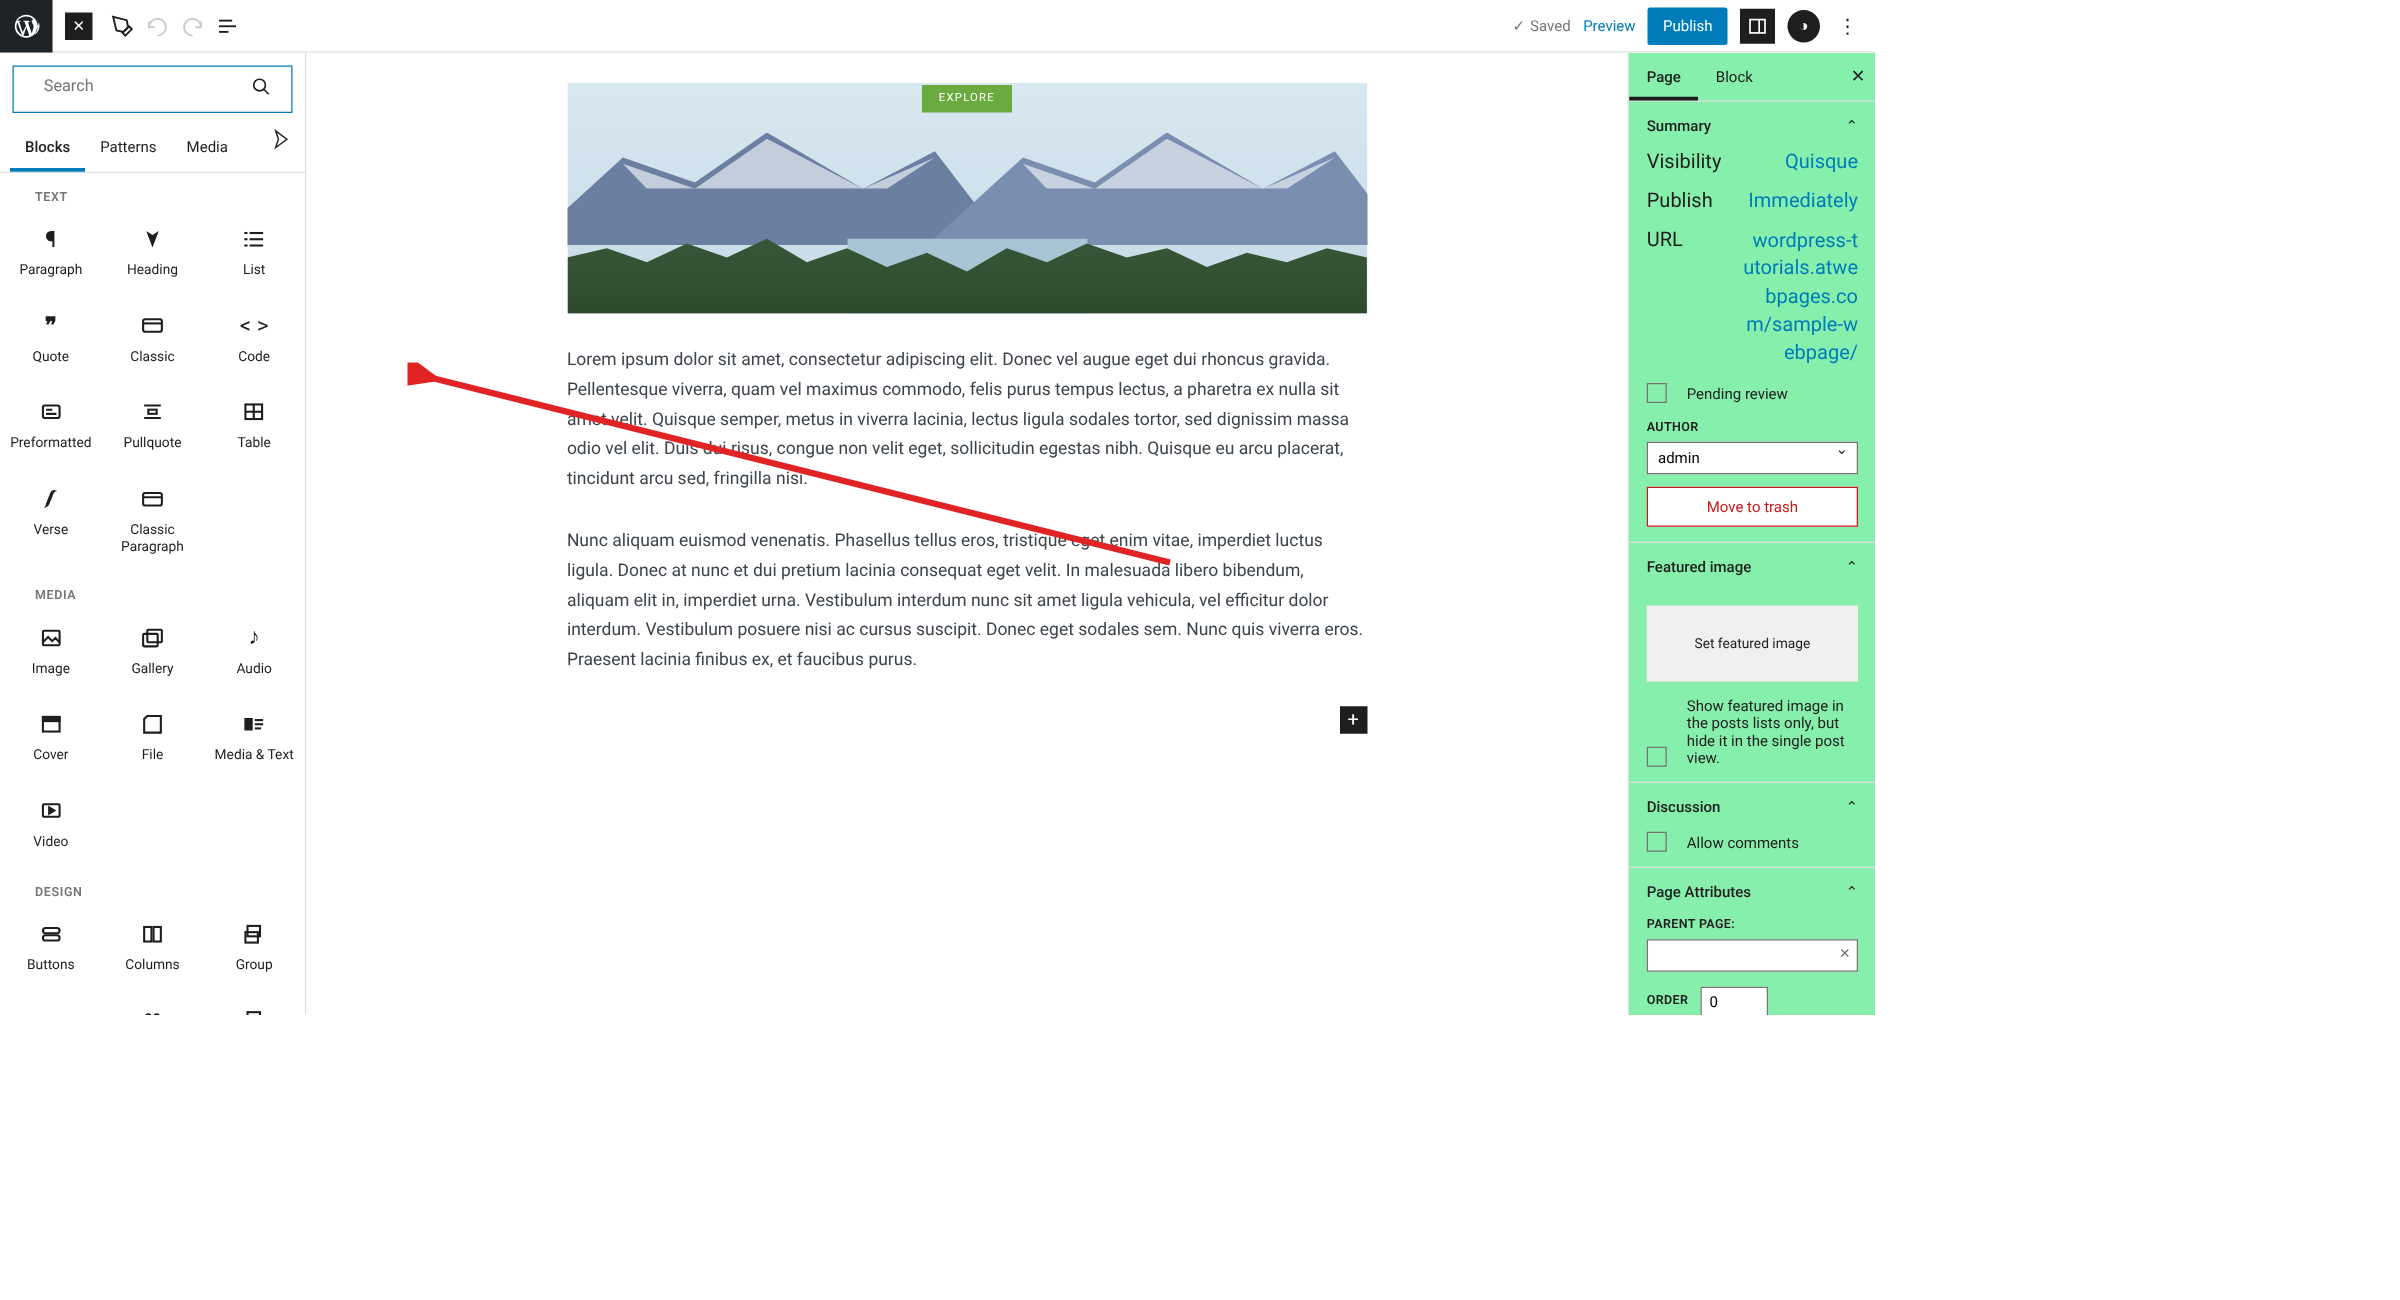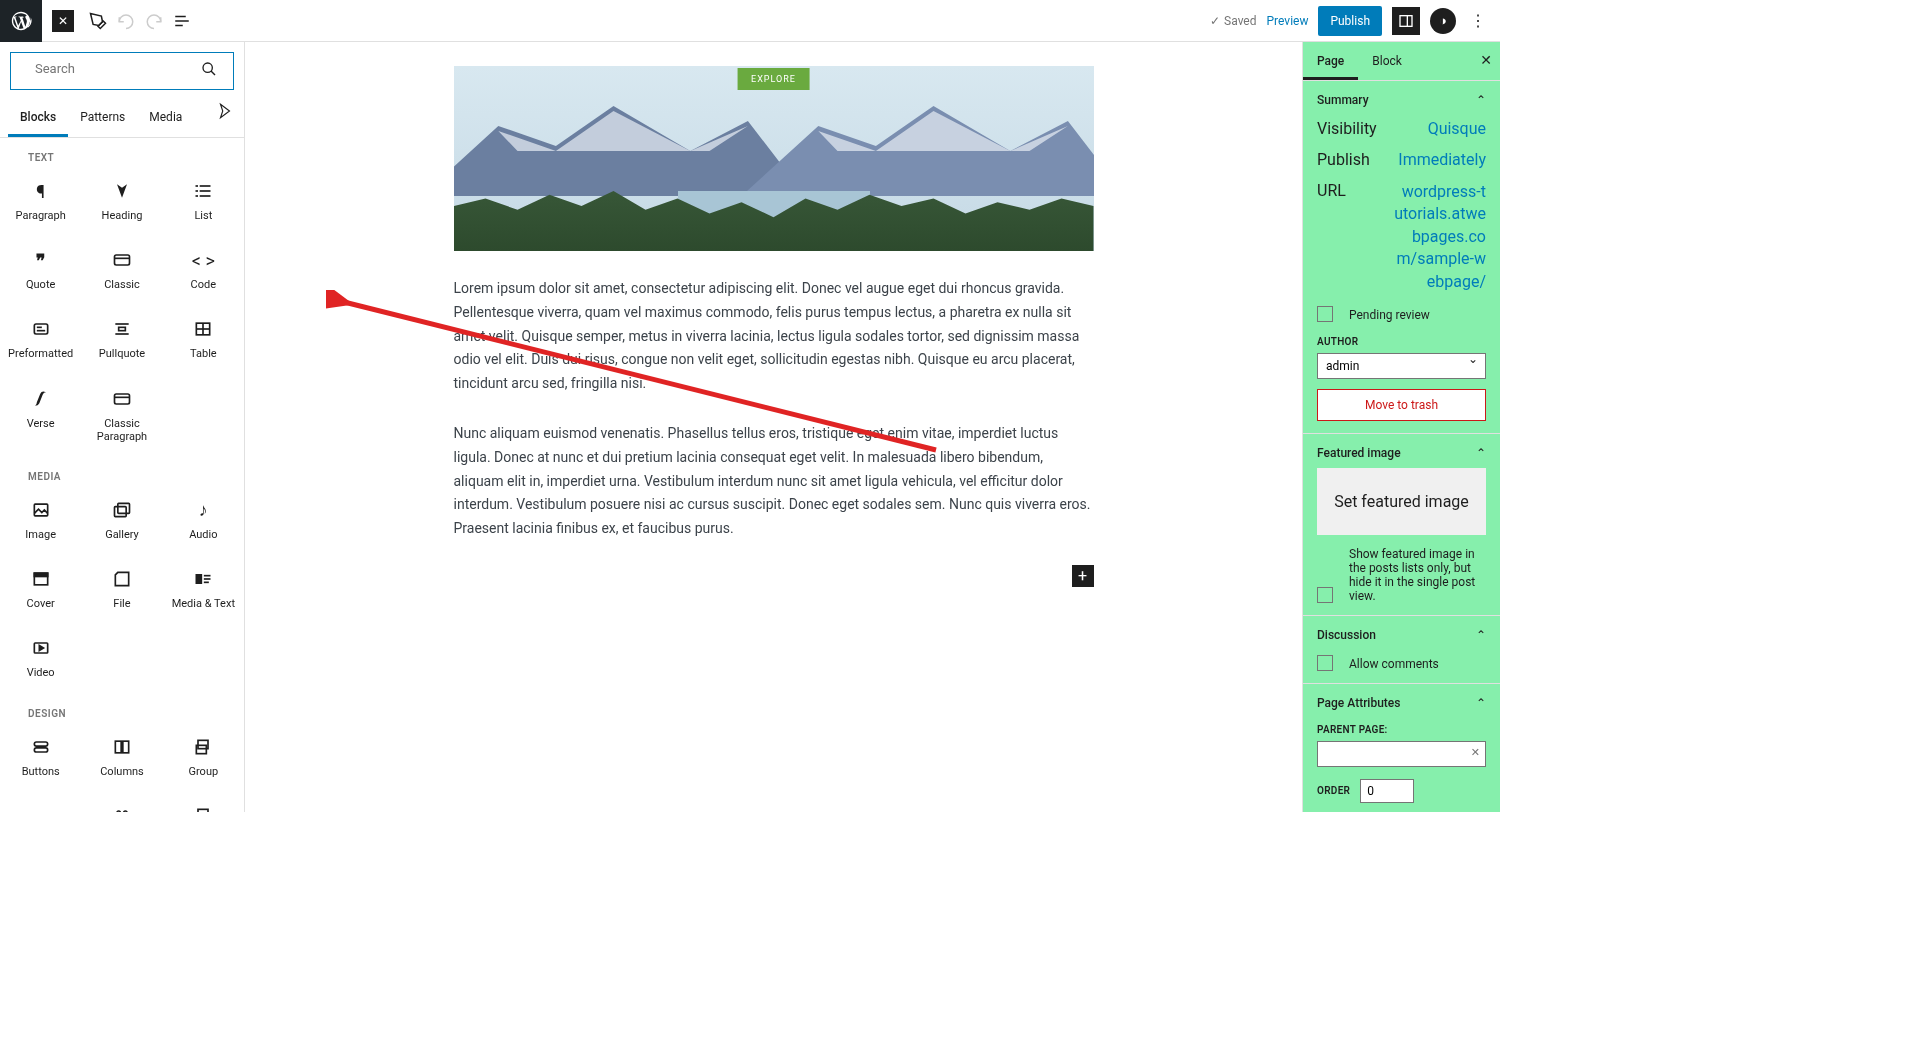--- a/index.html
+++ b/index.html
@@ -68,21 +68,21 @@
 .row .lbl { color:#1e1e1e; }
 .row .val { color:#007cba; text-align:right; max-width:55%; cursor:pointer; }
 .val.multiline { line-height:1.4; word-break:break-all; }
 .cb-row { display:flex; align-items:flex-end; gap:16px; margin-top:12px; }
 .cb { width:16px; height:16px; border:1px solid #757575; flex-shrink:0; margin-top:1px; cursor:pointer;}
 .section-label { font-size:10px; font-weight:600; text-transform:uppercase; color:#1e1e1e; margin-top:14px; letter-spacing:.3px;}
 .select { width:100%; border:1px solid #757575; padding:5px 8px; margin-top:6px; font-size:12px; background:#fff; appearance:none; position:relative; }
 .select-wrap { position:relative; }
 .select-wrap::after { content:"⌄"; position:absolute; right:8px; top:5px; pointer-events:none; font-size:12px;}
 .trash-btn { width:100%; border:1px solid #cc1818; color:#cc1818; background:#fff; padding:8px; margin-top:10px; font-size:12px; cursor:pointer; }
-.featured-box { width:100%; border:none; background:#f0f0f0; padding:24px 8px; margin-top:8px; font-size:16px; cursor:pointer; color:#1e1e1e;}
+.featured-box { width:100%; border:none; background:#f0f0f0; padding:24px 8px; margin-top:24px; font-size:11px; cursor:pointer; color:#1e1e1e;}
 .num-input { width:54px; border:1px solid #757575; padding:4px 6px; font-size:12px; }
 .parent-wrap{position:relative;margin-top:6px}
 .parent-input{width:100%;border:1px solid #757575;padding:5px 8px;font-size:12px;}
 .parent-wrap .x{position:absolute;right:6px;top:5px;color:#757575;font-size:11px;cursor:pointer}
 .order-row{display:flex;align-items:center;gap:10px;margin-top:12px}
 
 
 .inserter::-webkit-scrollbar{width:10px}
 .inserter::-webkit-scrollbar-thumb{background:#c3c4c7;}
 </style>

